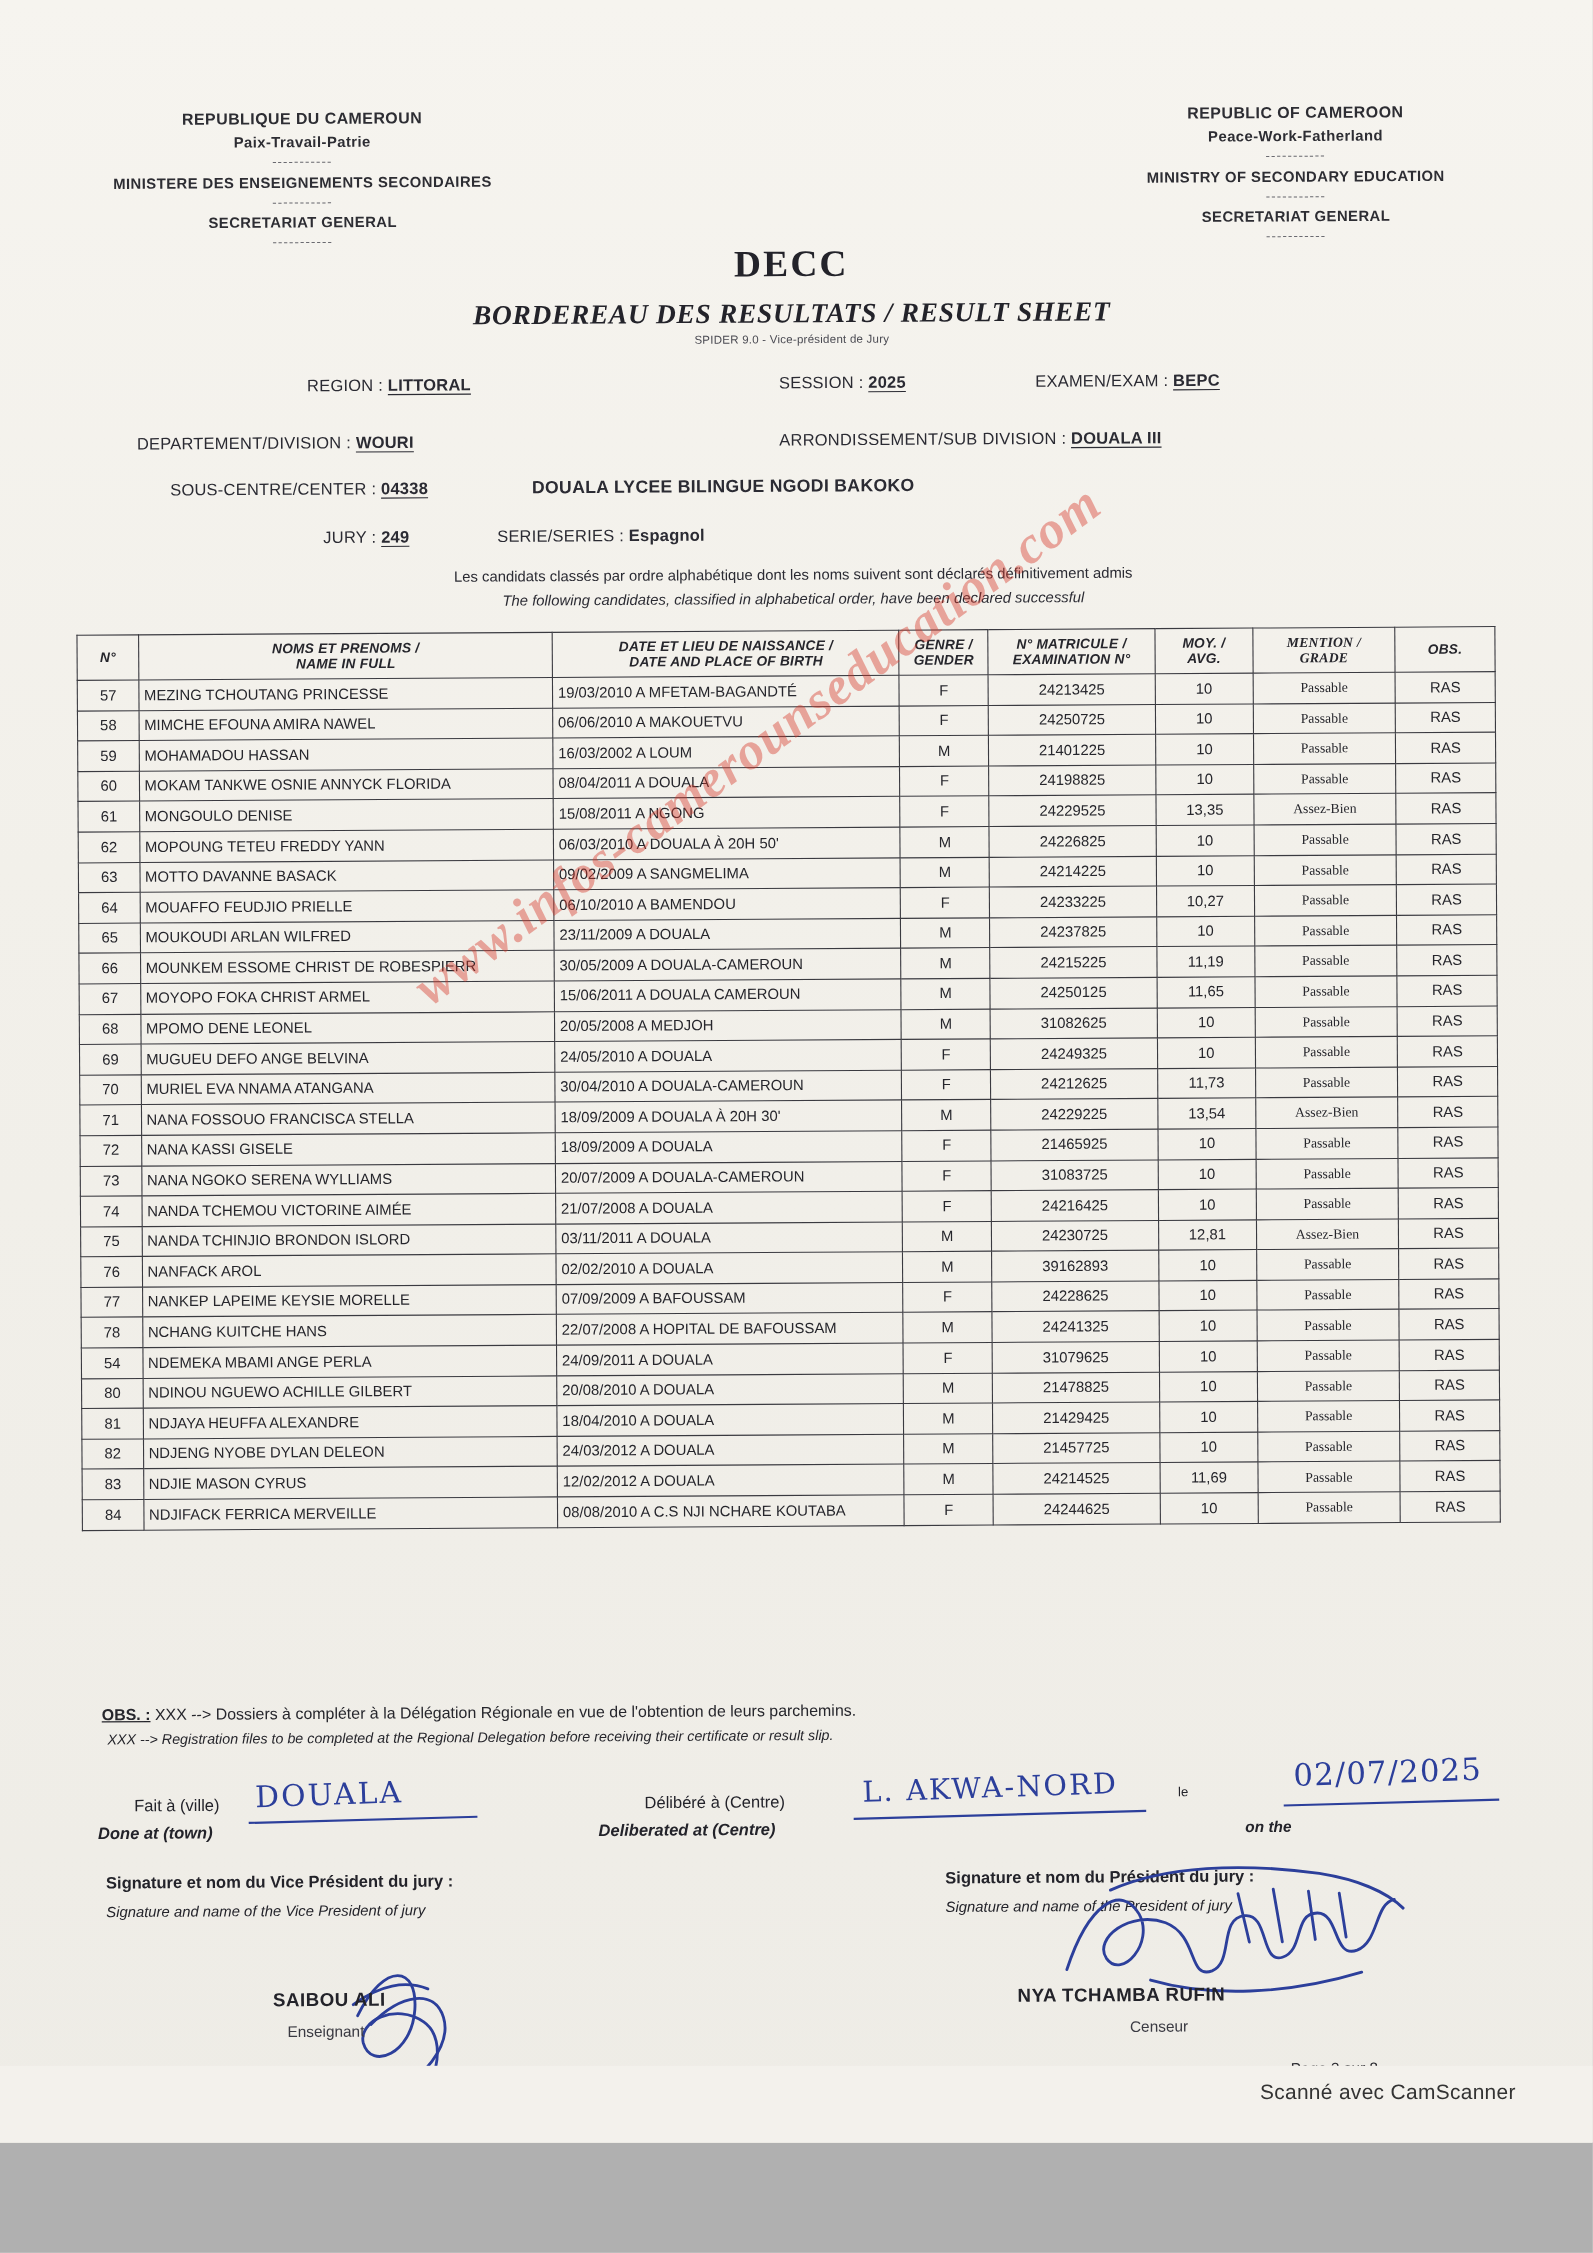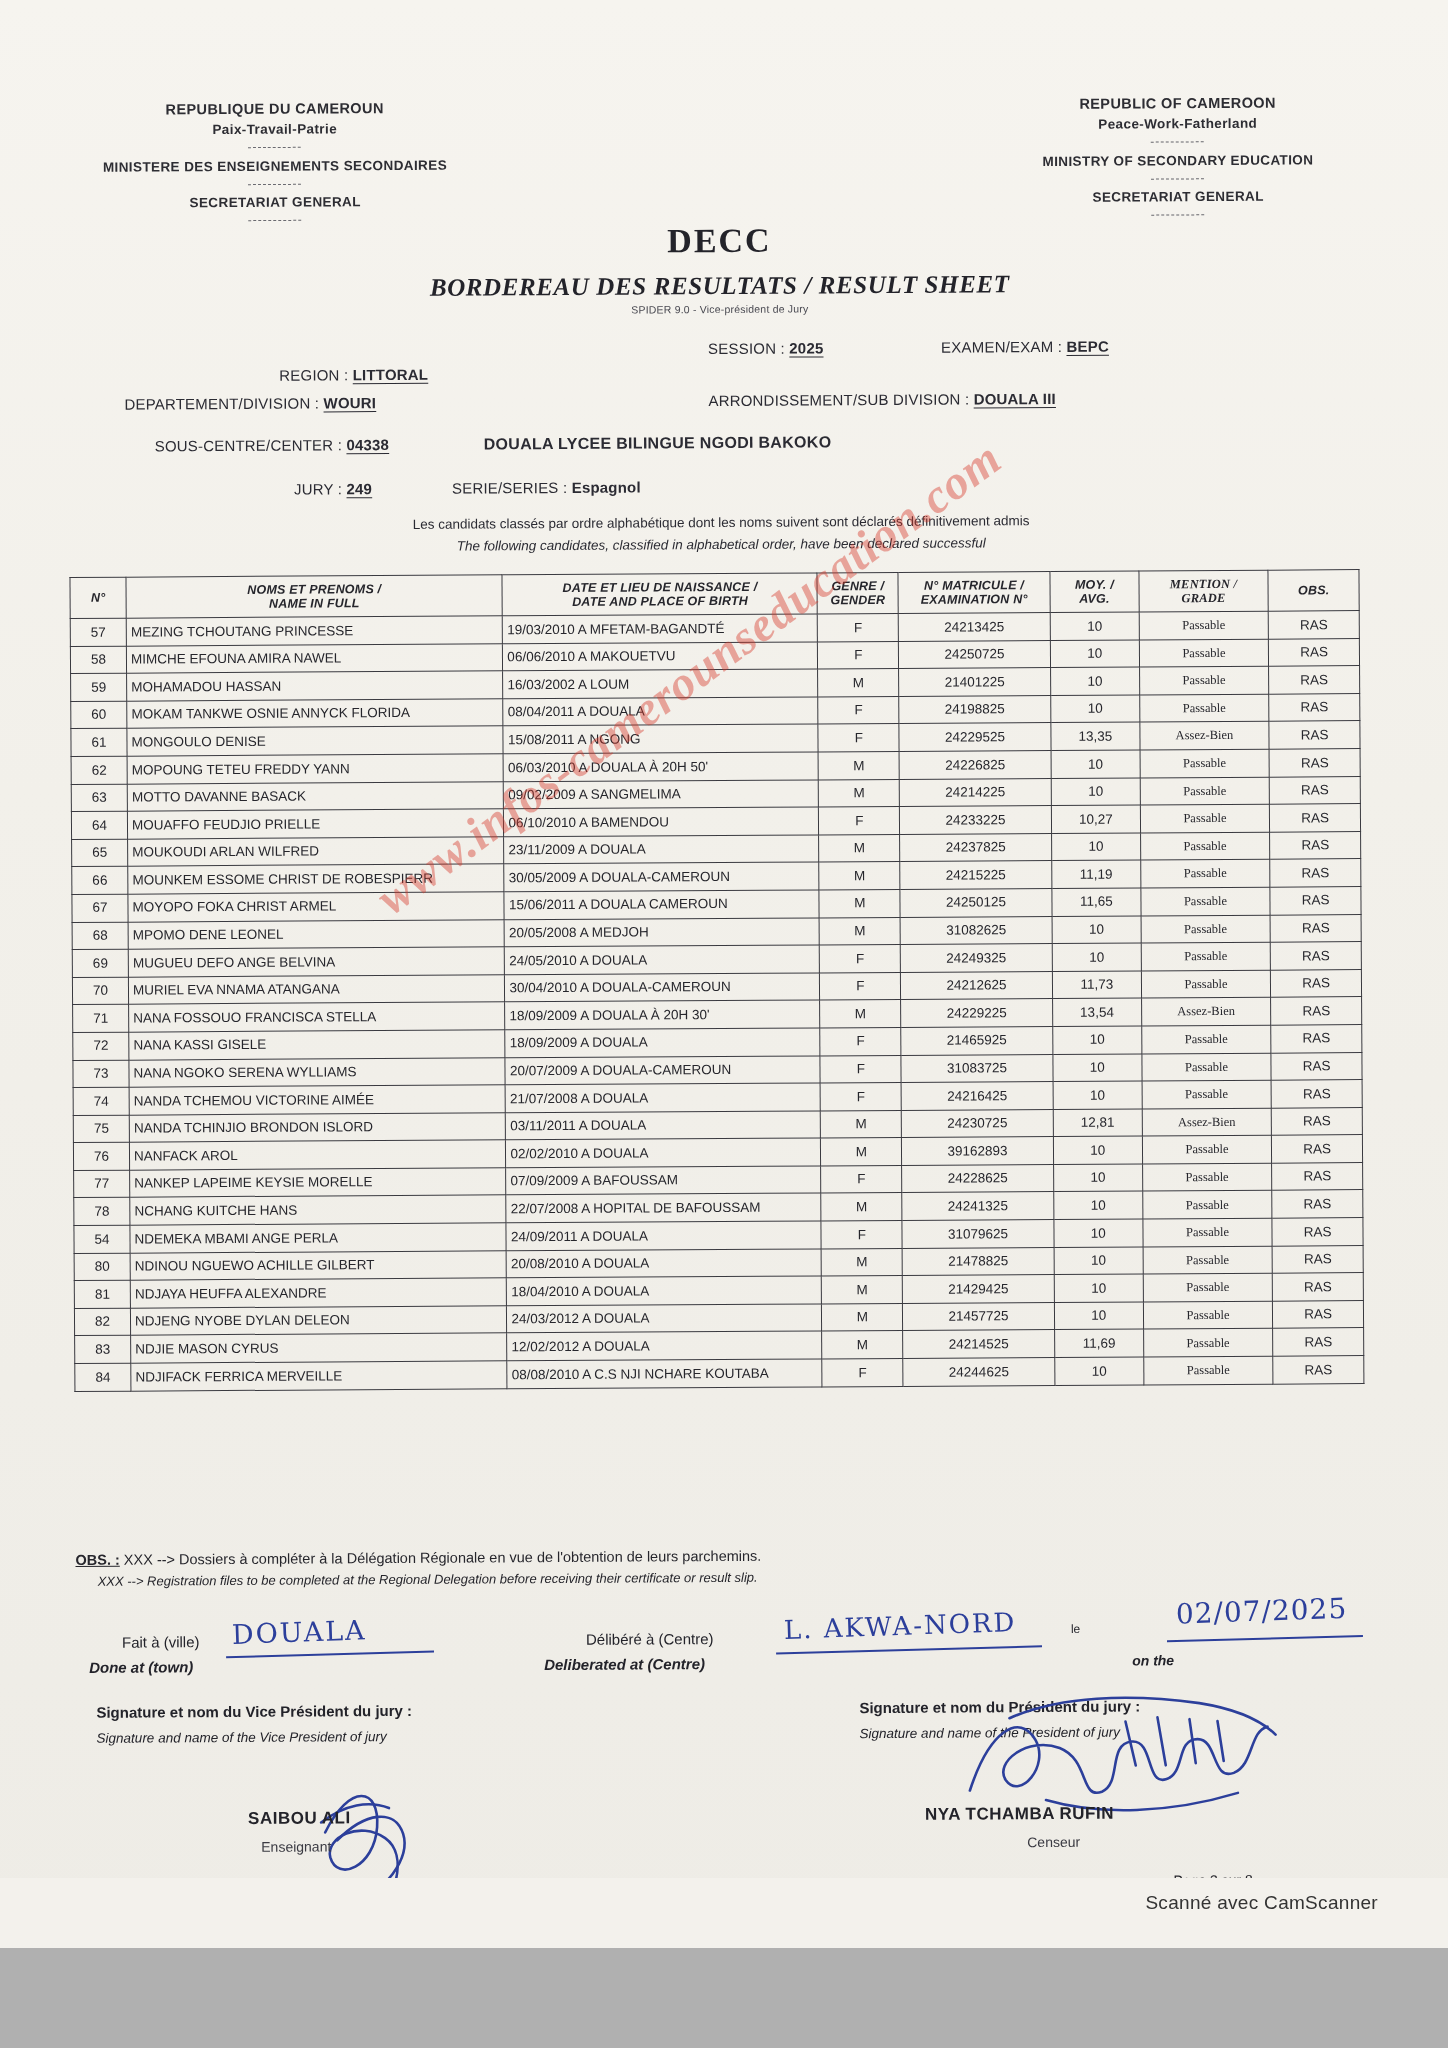--- a/index.html
+++ b/index.html
@@ -110,21 +110,21 @@
     letter-spacing: .2px;
   }
   .meta .v {
     font-weight: bold;
     text-decoration: underline;
     text-underline-offset: 3px;
   }
   .meta .vn {
     font-weight: bold;
   }
-  .row-region { top: 340px; left: 283px; margin-top: 24px; }
+  .row-region { top: 340px; left: 283px; }
   .row-session { top: 340px; left: 712px; }
   .row-exam { top: 340px; left: 945px; }
   .row-dept { top: 392px; left: 128px; }
   .row-arr { top: 392px; left: 712px; }
   .row-center { top: 434px; left: 158px; }
   .row-centername { top: 434px; left: 487px; font-size: 16px; font-weight: bold; letter-spacing: .3px;}
   .row-jury { top: 478px; left: 297px; }
   .row-serie { top: 478px; left: 455px; }
 
   .declare {
@@ -176,21 +176,21 @@
 
   
   .obs {
     position: absolute;
     left: 72px;
     top: 1546px;
     font-size: 14.5px;
     color: #26262c;
     line-height: 1.5;
   }
-  .obs .k { font-weight: bold; text-decoration: underline; }
+  .obs .k { font-weight: bold; text-decoration: underline; margin-left: 17px; }
   .obs .it { font-style: italic; font-size: 13px; padding-left: 22px; display: block; }
 
   .sigblock { position: absolute; font-size: 15px; color: #23232a; }
   .f-fait { top: 1630px; left: 118px; }
   .f-done { top: 1655px; left: 85px; font-style: italic; font-weight: bold; }
   .f-delib { top: 1630px; left: 582px; }
   .f-delibe { top: 1655px; left: 540px; font-style: italic; font-weight: bold; }
   .f-le { top: 1624px; left: 1067px; font-size: 12px; }
   .f-onthe { top: 1655px; left: 1128px; font-style: italic; font-weight: bold; font-size: 14px; }
 

